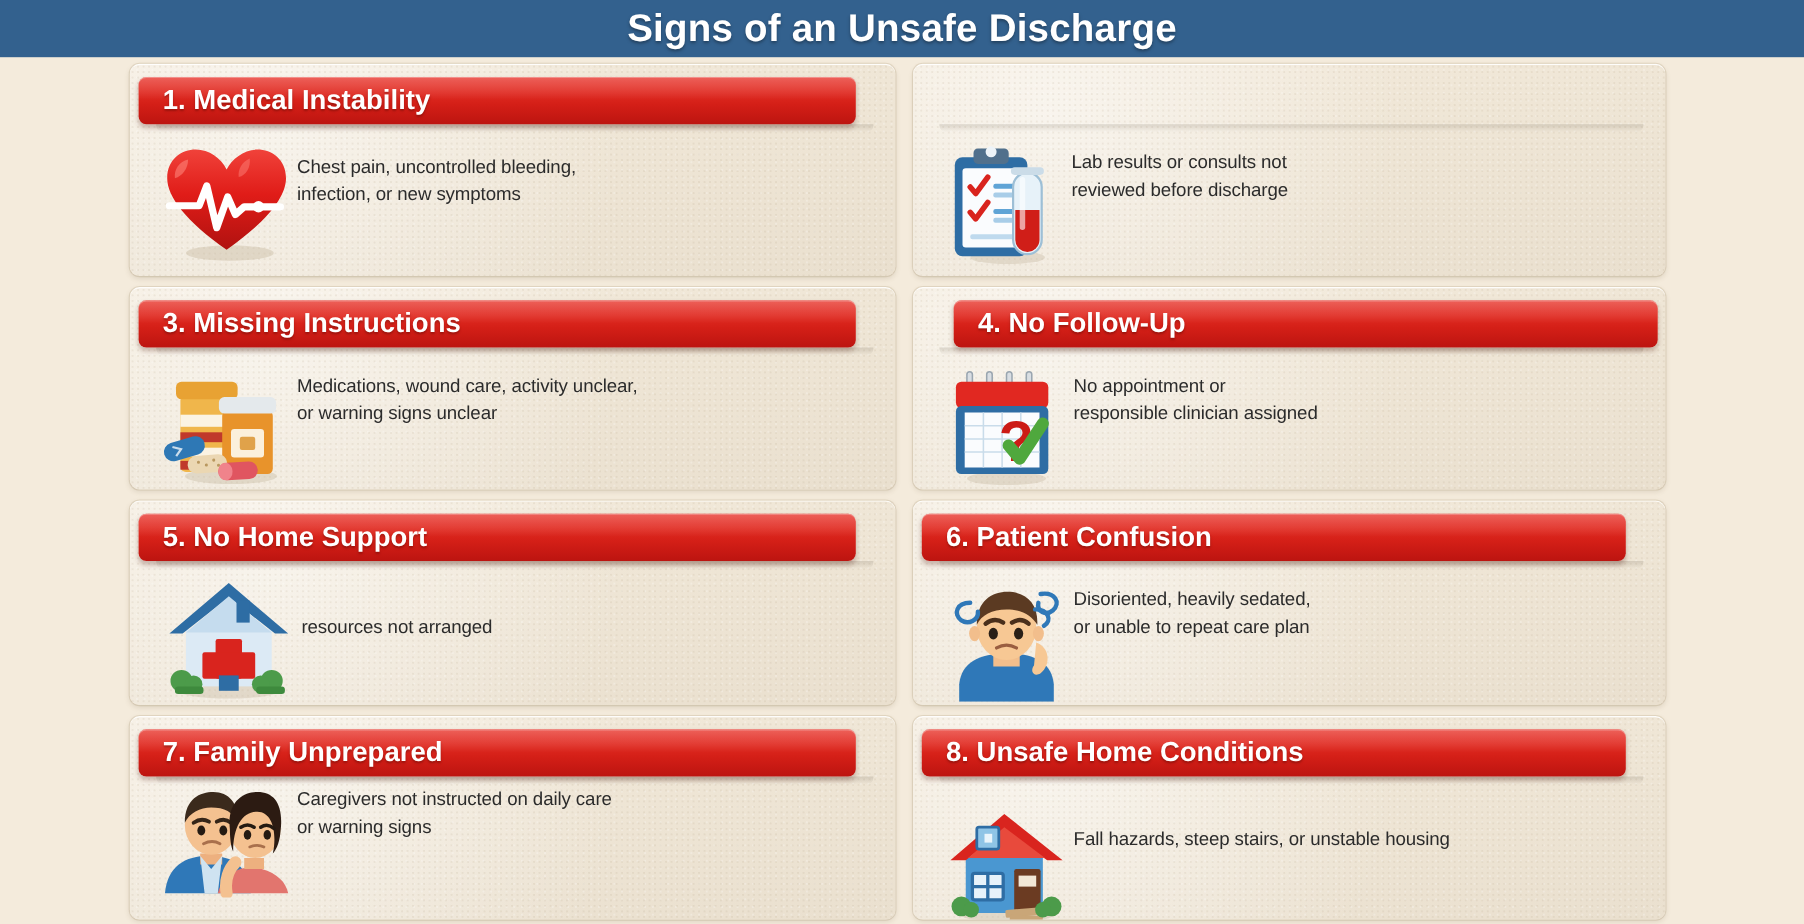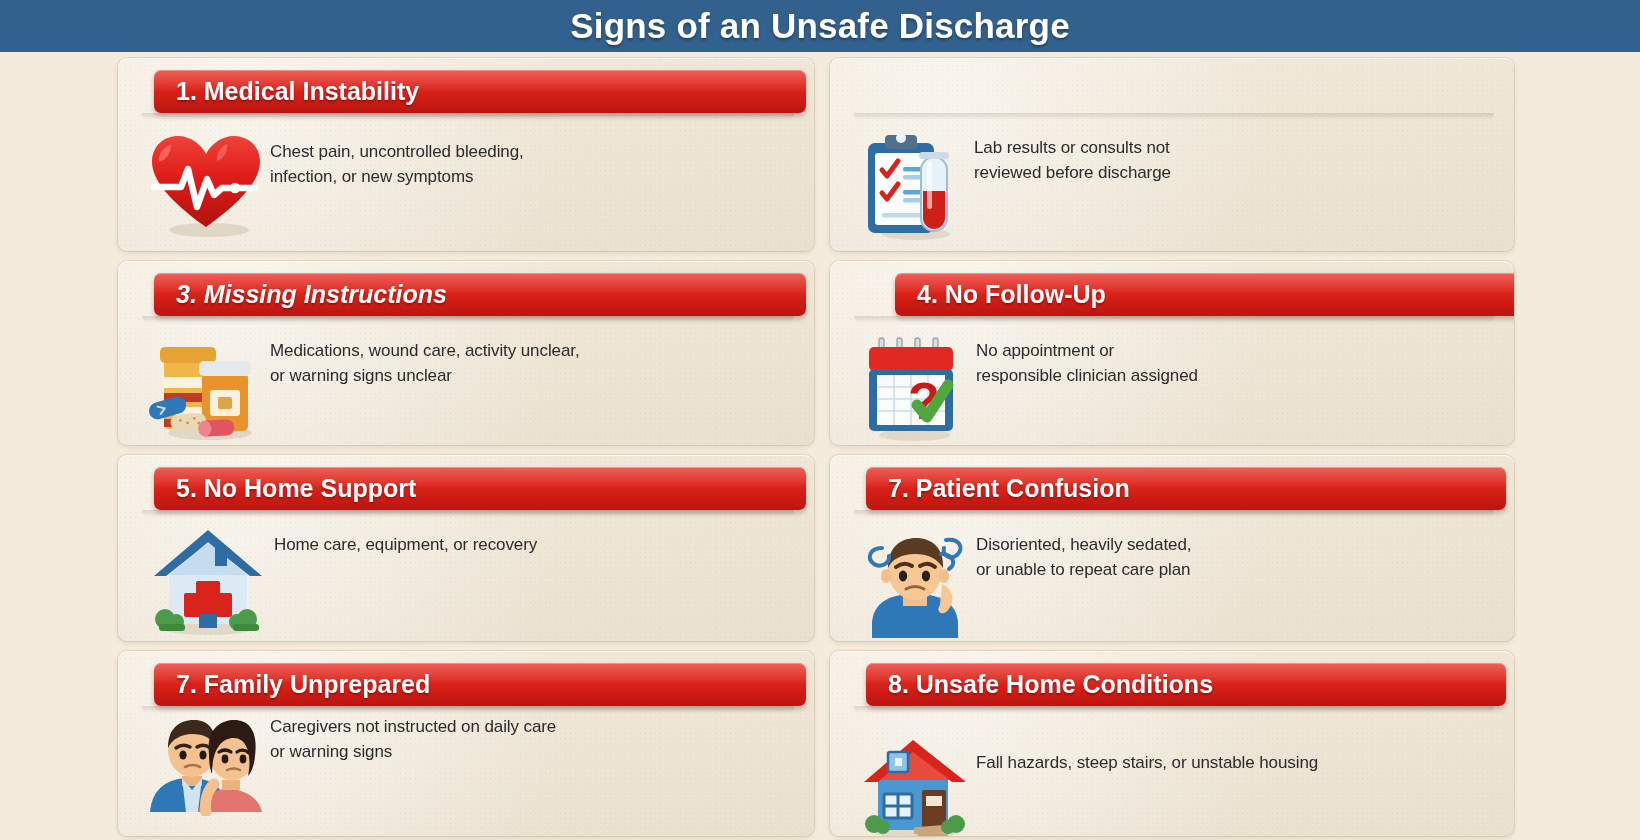--- a/index.html
+++ b/index.html
@@ -70,21 +70,21 @@
       radial-gradient(rgba(171,152,121,0.17) 0.6px, transparent 0.9px),
       radial-gradient(rgba(255,255,255,0.35) 0.6px, transparent 0.9px);
     background-size:5px 5px, 7px 7px;
     background-position:0 0, 3px 2px;
     opacity:.8;
   }
 
   
   .banner {
     position:absolute;
-    left:36px; top:12px;
+    left:8px; top:12px;
     height:43px;
     border-radius:7px;
     background:
       linear-gradient(180deg,#E8342B 0%, #E02B22 32%, #D41F17 58%, #BC1410 100%);
     box-shadow:
       0 1px 0 rgba(255,255,255,0.30) inset,
       0 3px 5px rgba(80,20,10,0.28);
     display:flex; align-items:center;
     overflow:hidden;
     z-index:3;
@@ -225,21 +225,21 @@
             <span>Lab results or consults not</span><br>
             <span>reviewed before discharge</span>
           </div>
         </div>
       </div>
     </div>
 
     <div class="cardwrap">
       <div class="card c3">
         <div class="banner-shadow" style="width:652px;"></div>
-        <div class="banner" style="width:652px;font-style:italic;">
+        <div class="banner" style="width:652px;">
           <span class="banner-text">3. Missing Instructions</span>
         </div>
         <div class="body">
           <div class="icon">
             <svg width="124" height="110" viewBox="0 0 124 110">
               <ellipse cx="66" cy="100" rx="42" ry="7" fill="#C9BCA5" opacity=".42"></ellipse>
               <rect x="20" y="26" width="48" height="70" rx="5" fill="#F0B64B"></rect>
               <rect x="16" y="14" width="56" height="16" rx="5" fill="#E8A233"></rect>
               <rect x="20" y="44" width="48" height="11" fill="#FBF3E2"></rect>
               <rect x="20" y="60" width="48" height="9" fill="#C0392B"></rect>
@@ -334,31 +334,32 @@
                 <circle cx="22" cy="93" r="10"></circle>
                   <circle cx="33" cy="96" r="8"></circle>
                 <circle cx="104" cy="93" r="10"></circle>
                   <circle cx="94" cy="96" r="8"></circle>
               </g>
               <rect x="16" y="98" width="26" height="7" rx="3" fill="#3E8A3D"></rect>
               <rect x="90" y="98" width="26" height="7" rx="3" fill="#3E8A3D"></rect>
             </svg>
           </div>
           <div class="desc">
-            <span>Home care, equipment, or recovery</span><br>
+            <br>
+            <span>resources not arranged</span>
           </div>
         </div>
       </div>
     </div>
 
     <div class="cardwrap right">
       <div class="card c6">
         <div class="banner-shadow" style="width:640px;"></div>
         <div class="banner" style="width:640px;">
-          <span class="banner-text">7. Patient Confusion</span>
+          <span class="banner-text">6. Patient Confusion</span>
         </div>
         <div class="body">
           <div class="icon">
             <svg width="114" height="112" viewBox="0 0 114 112">
               <ellipse cx="57" cy="106" rx="34" ry="5" fill="#C9BCA5" opacity=".35"></ellipse>
               <path d="M14 96 C16 76, 32 68, 57 68 C82 68, 98 76, 100 96 L100 112 L14 112 Z" fill="#2F78B8"></path>
               <path d="M45 66 h24 v14 h-24 z" fill="#F2BE8C"></path>
               <ellipse cx="57" cy="44" rx="27" ry="30" fill="#F7C894"></ellipse>
               <path d="M30 42 C30 20, 44 12, 58 12 C74 12, 86 22, 85 42 C80 34, 72 28, 57 28 C44 28, 34 33, 30 42 Z" fill="#5B3A22"></path>
               <path d="M38 41 q8 -6 16 -1" stroke="#4A2F1B" stroke-width="4" fill="none" stroke-linecap="round"></path>

